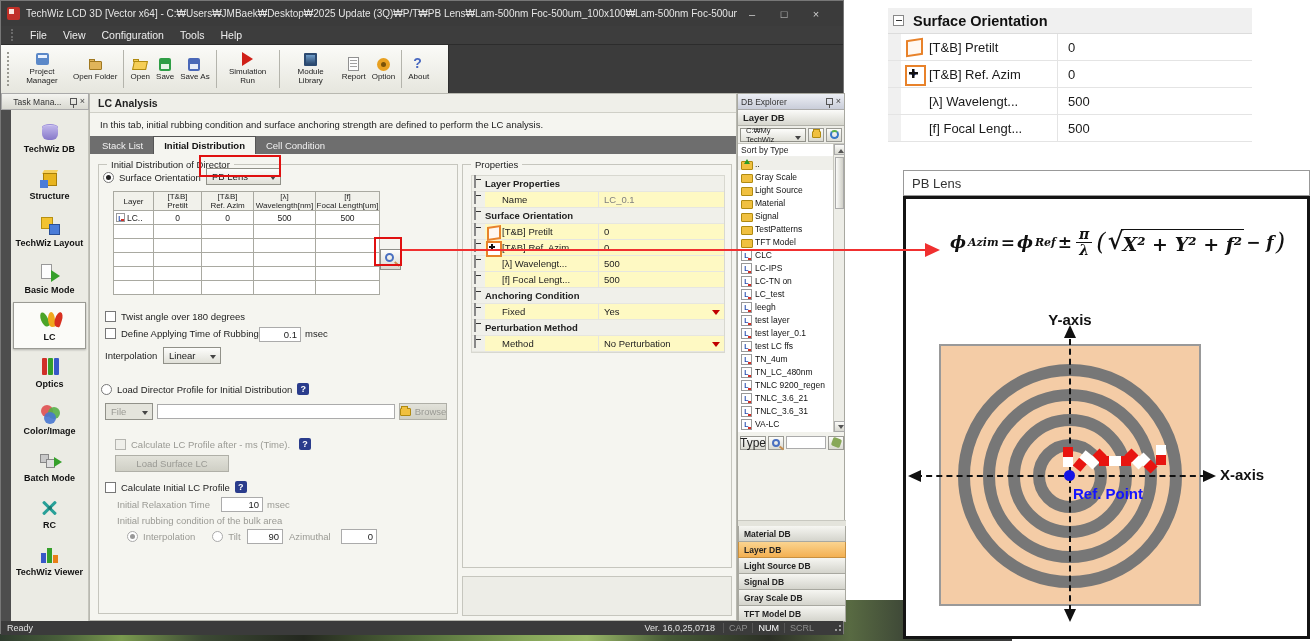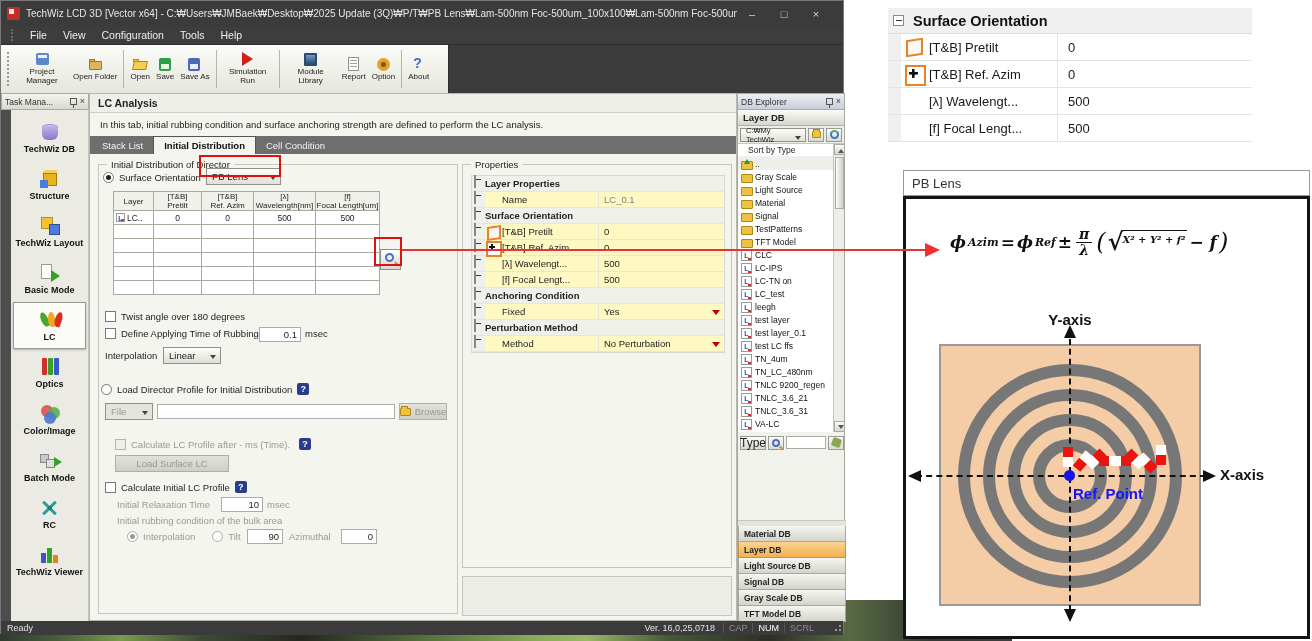--- a/index.html
+++ b/index.html
@@ -49,21 +49,21 @@
   .ti-report .b{left:5px;top:3px;width:7px;height:1px;background:#A0A0A0;box-shadow:0 3px 0 #A0A0A0,0 6px 0 #A0A0A0;}
   .ti-option .a{left:2px;top:1px;width:13px;height:13px;background:#E8A020;border-radius:50%;}
   .ti-option .b{left:6px;top:5px;width:5px;height:5px;background:#7A5208;border-radius:50%;}
   .ti-about .q{left:3px;top:-2px;color:#4868C0;font-weight:bold;font-size:14px;}
   .ti-about .q::before{content:"?";}
 
   
   .main{position:absolute;left:0;top:92px;width:100%;height:528px;}
 
   
-  .task-header{position:absolute;left:0;top:0;width:88px;height:17px;background:linear-gradient(#F4F4F0,#D9D9D1);border:1px solid #AAA;display:flex;align-items:center;font-size:8.5px;color:#333;padding:0 3px;}
+  .task-header{position:absolute;left:0;top:0;width:88px;height:17px;background:linear-gradient(#F4F4F0,#D9D9D1);border:1px solid #AAA;display:flex;align-items:center;font-size:8.5px;color:#333;padding:0 3px;text-align:center;}
   .task-header .t{flex:1;overflow:hidden;white-space:nowrap;}
   .pin-ic{width:7px;height:7px;border:1px solid #555;margin-right:3px;position:relative;}
   .pin-ic::after{content:"";position:absolute;left:2px;top:6px;width:1px;height:3px;background:#555;}
   .x-ic{color:#444;font-size:9px;line-height:1;}
   .dark-strip{position:absolute;left:0;top:17px;width:10px;height:511px;background:#4D4D4D;}
   .modpanel{position:absolute;left:10px;top:17px;width:78px;height:511px;background:#EBEBE4;border-right:1px solid #C4C4BC;padding-top:4px;}
   .mod{height:47px;display:flex;flex-direction:column;align-items:center;justify-content:center;font-size:9px;font-weight:bold;color:#111;text-align:center;margin:0 2px;border:1px solid transparent;}
   .mod.active{background:#FBFBF8;border:1px solid #9a9a94;box-shadow:0 1px 2px rgba(0,0,0,.25);}
   .mi{width:26px;height:20px;position:relative;margin-bottom:2px;}
   .mi span{position:absolute;}
@@ -167,21 +167,21 @@
   
   .dbpanel{position:absolute;left:736px;top:0;width:108px;height:528px;background:#F2F2EC;border:1px solid #A8A8A0;}
   .dbheader{height:16px;background:linear-gradient(#EDEFF5,#C9CDD9);display:flex;align-items:center;font-size:8.5px;color:#333;padding:0 3px;border-bottom:1px solid #AAA;}
   .dbheader .t{flex:1;}
   .dbsection{height:16px;background:linear-gradient(#FBFBF9,#D6D6CE);border-bottom:1px solid #B0B0A8;font-size:9.5px;font-weight:bold;color:#222;display:flex;align-items:center;padding-left:5px;}
   .dbpath{height:18px;display:flex;align-items:center;gap:2px;padding:0 2px;background:#EDEDE7;border-bottom:1px solid #C8C8C0;}
   .dbpath .sel{height:14px;font-size:7.5px;flex:1;padding-right:10px;}
   .sqbtn{width:16px;height:14px;background:linear-gradient(#FDFDFB,#DADAD2);border:1px solid #9a9a94;display:flex;align-items:center;justify-content:center;flex:0 0 auto;position:relative;}
   .refresh{width:9px;height:9px;border:2px solid #3878C8;border-radius:50%;border-top-color:#58B048;position:relative;}
   .dblist{position:absolute;left:0;top:50px;width:96px;height:288px;background:#fff;border-right:1px solid #C8C8C0;overflow:hidden;}
-  .dbsort{height:13px;display:flex;align-items:center;font-size:8.5px;padding-left:10px;color:#222;border-bottom:1px solid #F0F0EC;}
+  .dbsort{height:13px;display:flex;align-items:center;font-size:8.5px;padding-left:3px;color:#222;border-bottom:1px solid #F0F0EC;}
   .dbi{height:13px;display:flex;align-items:center;font-size:8.5px;color:#111;padding-left:3px;gap:3px;white-space:nowrap;}
   .dbi .ico{width:11px;height:10px;position:relative;flex:0 0 auto;}
   .dbi[data-icon="folder"] .ico::before,.dbi[data-icon="up"] .ico::before{content:"";position:absolute;left:0;top:2px;width:10px;height:7px;background:#F0C040;border:1px solid #B08A10;border-radius:1px;}
   .dbi[data-icon="up"] .ico::after{content:"";position:absolute;left:3px;top:0;width:0;height:0;border-bottom:5px solid #2A9A28;border-left:3px solid transparent;border-right:3px solid transparent;}
   .dbi[data-icon="up"]{background:#EFEFEA;}
   .dbi[data-icon="layer"] .ico::before{content:"L";position:absolute;left:0;top:0;width:9px;height:9px;border:1px solid #999;background:#fff;color:#2A50B0;font-size:7px;font-weight:bold;text-align:center;line-height:9px;}
   .dbi[data-icon="layer"] .ico::after{content:"";position:absolute;left:7px;top:8px;width:3px;height:2px;background:#D03028;}
   .dbscroll{position:absolute;right:0;top:50px;width:11px;height:288px;background:#EDEDE7;border-left:1px solid #C8C8C0;}
   .sarrow{position:absolute;left:0;width:11px;height:11px;background:linear-gradient(#FBFBF9,#D8D8D0);border:1px solid #AAA;}
   .sarrow::after{content:"";position:absolute;left:2.5px;}
@@ -233,21 +233,21 @@
   .pbpanel{position:absolute;left:903px;top:170px;width:407px;height:469px;z-index:2;}
   .pbtitle{height:26px;background:#fff;border:1px solid #999;font-size:13px;color:#333;display:flex;align-items:center;padding-left:8px;}
   .pbbox{position:absolute;left:0;top:26px;width:407px;height:443px;background:#fff;border:3px solid #141414;}
   .formula{position:absolute;left:44px;top:28px;display:flex;align-items:center;font-family:"DejaVu Serif",serif;font-style:italic;font-weight:bold;font-size:17px;color:#111;gap:2px;}
   .formula sub{font-size:11px;}
   .frac{display:inline-flex;flex-direction:column;align-items:center;font-size:14px;line-height:1.05;margin:0 2px;}
   .frac .top{border-bottom:1.5px solid #111;padding:0 3px;}
   .bigp{font-size:24px;font-weight:normal;}
   .radical{display:flex;align-items:flex-start;}
   .radical .rsign{font-size:24px;font-style:normal;line-height:1;}
-  .radical .rbody{border-top:1.6px solid #111;padding:3px 2px 0 1px;margin-left:-2px;font-size:10px;}
+  .radical .rbody{border-top:1.6px solid #111;padding:3px 2px 0 1px;margin-left:-2px;font-size:19px;}
   .ylabel{position:absolute;left:114px;top:112px;width:100px;text-align:center;font-size:15px;font-weight:bold;color:#111;}
   .xlabel{position:absolute;left:314px;top:267px;font-size:15px;font-weight:bold;color:#111;}
   .lens-square{position:absolute;left:33px;top:145px;width:262px;height:262px;background:#F4CCA6;border:2px solid #999;}
   .ring{position:absolute;border-radius:50%;border:12px solid #777;}
   .ring1{left:127px;top:240px;width:74px;height:74px;}
   .ring2{left:102px;top:215px;width:124px;height:124px;}
   .ring3{left:77px;top:190px;width:174px;height:174px;}
   .ring4{left:52px;top:165px;width:224px;height:224px;}
   .hdash{position:absolute;left:10px;top:276px;width:290px;border-top:2px dashed #111;}
   .vdash{position:absolute;left:163px;top:140px;height:272px;border-left:2px dashed #111;}

